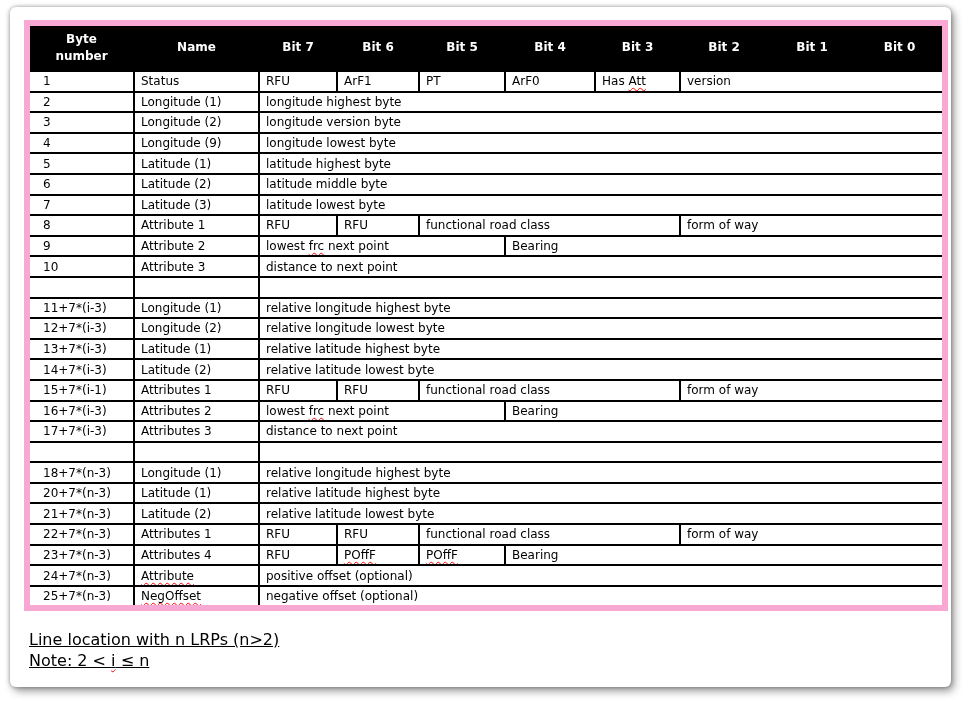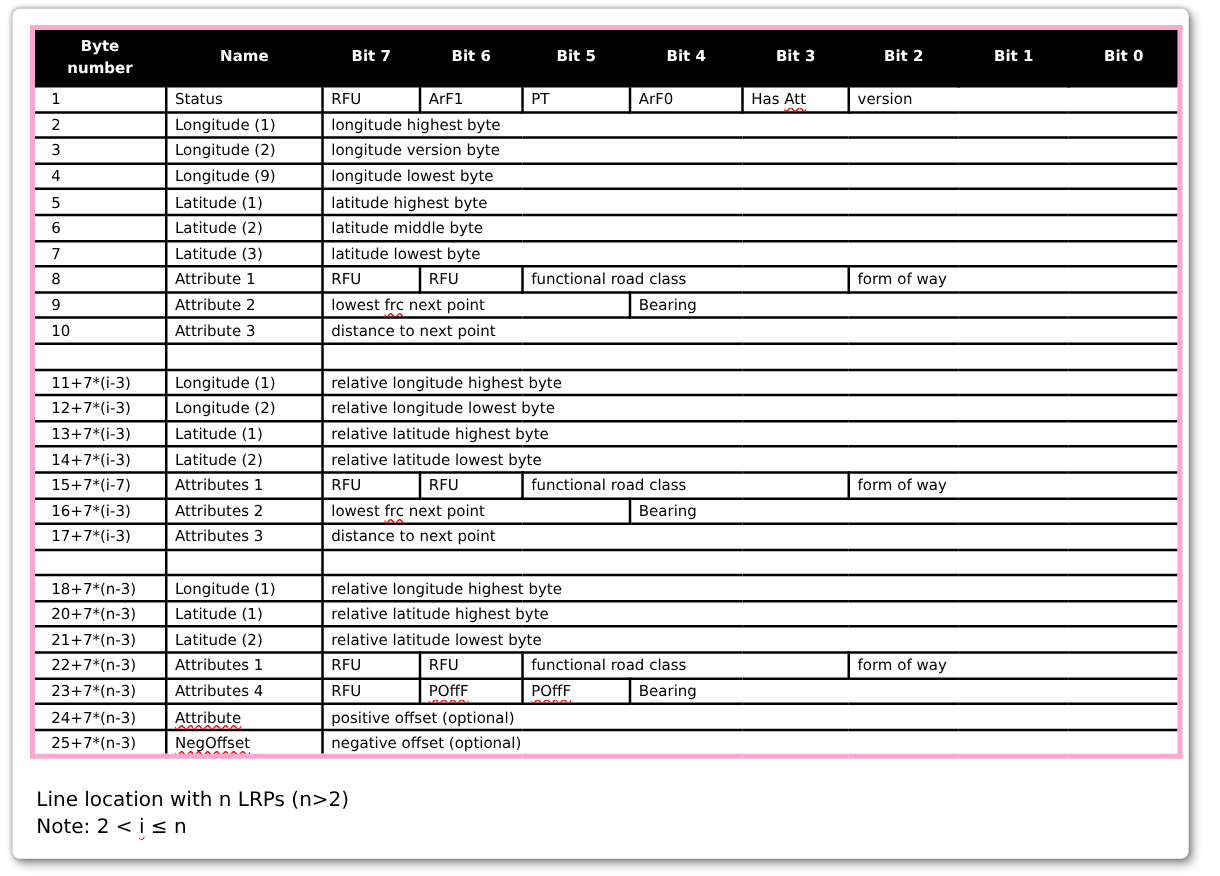--- a/index.html
+++ b/index.html
@@ -14,21 +14,21 @@
     width: 941px; height: 680px;
     background: #ffffff;
     border-radius: 6px;
     box-shadow: 0 0 4px rgba(0,0,0,0.35), 3px 4px 8px rgba(0,0,0,0.40);
   }
   table.layout-table {
     position: absolute; left: 14px; top: 13px;
     width: 918px;
     border-collapse: collapse;
     table-layout: fixed;
-    border: 4px solid #f9a8d4;
+    border: 6px solid #f9a8d4;
   }
   table.layout-table th {
     background: #000; color: #fff;
     font-size: 12px; font-weight: bold;
     text-align: center; vertical-align: middle;
     height: 44px; padding: 0;
     white-space: pre-line; line-height: 1.45;
     border: 2px solid #000;
   }
   table.layout-table td {
@@ -45,20 +45,21 @@
     text-decoration-style: wavy;
     text-decoration-color: #ff0000;
     text-decoration-thickness: 1px;
     text-underline-offset: 2px;
     text-decoration-skip-ink: none;
   }
   .caption {
     position: absolute; left: 19px; top: 622px;
     font-size: 16px; color: #000;
     line-height: 21px;
+    text-decoration: underline;
   }
 </style>
 </head>
 <body>
 
 <div class="card">
   <table class="layout-table">
     <colgroup>
         <col style="width: 107px;">
         <col style="width: 125px;">
@@ -165,21 +166,21 @@
           <td><span>13+7*(i-3)</span></td>
           <td><span>Latitude (1)</span></td>
           <td colspan="8"><span>relative latitude highest byte</span></td>
         </tr>
         <tr>
           <td><span>14+7*(i-3)</span></td>
           <td><span>Latitude (2)</span></td>
           <td colspan="8"><span>relative latitude lowest byte</span></td>
         </tr>
         <tr>
-          <td><span>15+7*(i-7)</span></td>
+          <td><span>15+7*(i-1)</span></td>
           <td><span>Attributes 1</span></td>
           <td><span>RFU</span></td>
           <td><span>RFU</span></td>
           <td colspan="3"><span>functional road class</span></td>
           <td colspan="3"><span>form of way</span></td>
         </tr>
         <tr>
           <td><span>16+7*(i-3)</span></td>
           <td><span>Attributes 2</span></td>
           <td colspan="3"><span>lowest </span><span class="sq">frc</span><span> next point</span></td>

